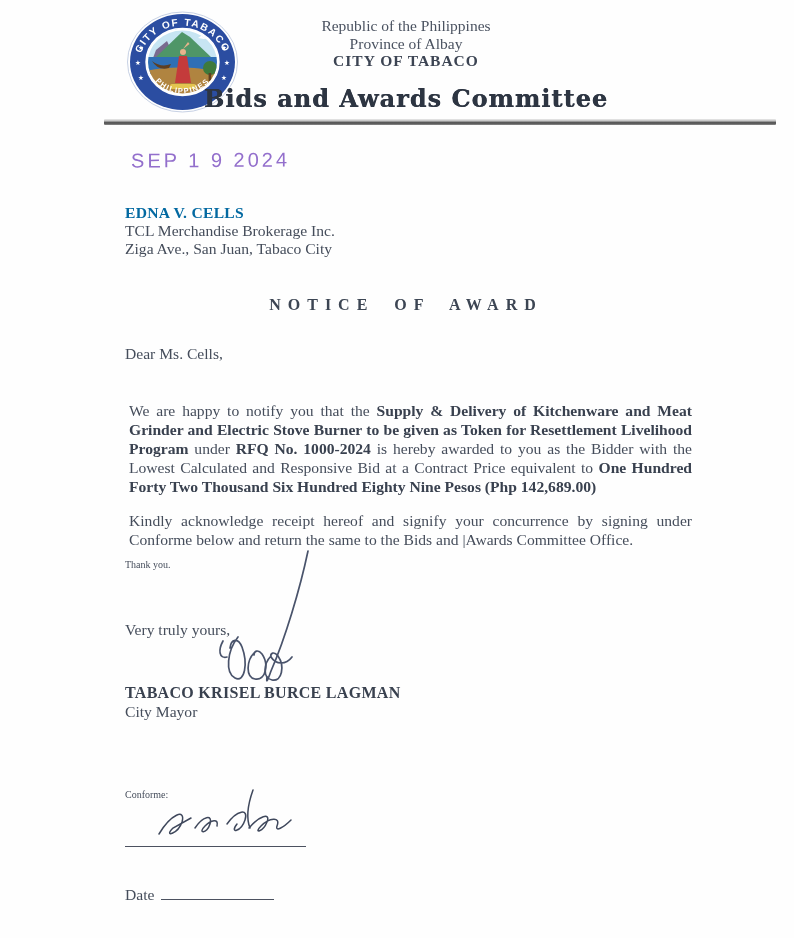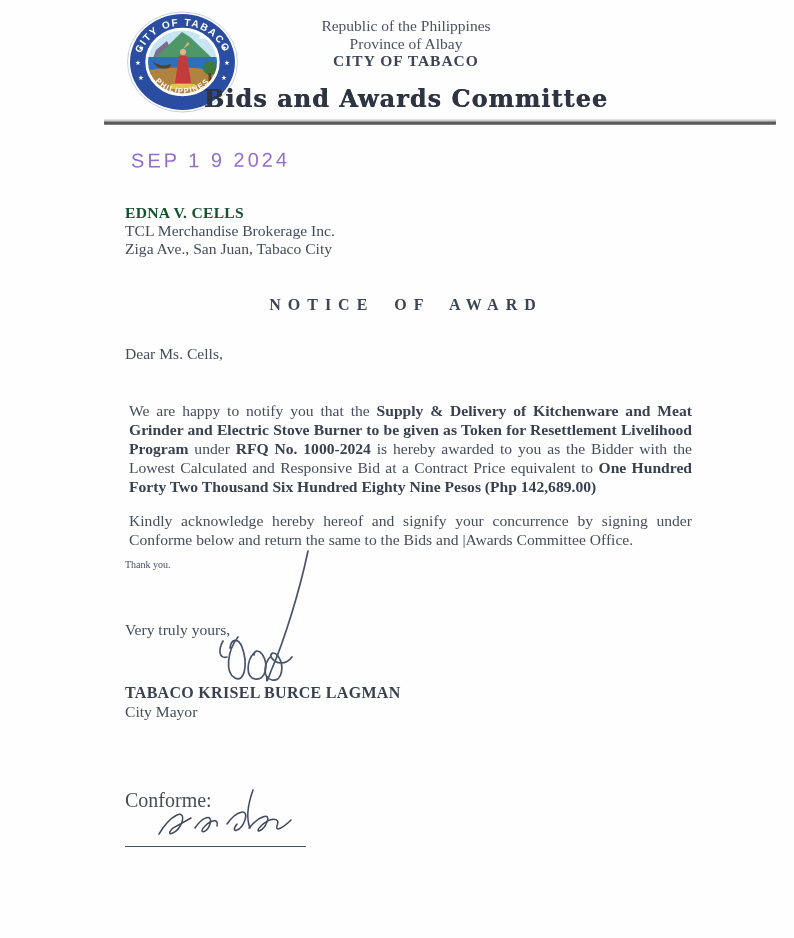--- a/index.html
+++ b/index.html
@@ -29,39 +29,39 @@
   }
   
   .stamp {
     position:absolute; left:131px; top:149px;
     font-family:"Liberation Sans","DejaVu Sans",sans-serif;
     font-size:20px; letter-spacing:3px; color:#8a63c8;
     transform:rotate(-0.4deg); opacity:0.92;
   }
   
   .recipient { position:absolute; left:125px; top:204px; font-size:15.6px; line-height:18px; }
-  .recipient .name { font-weight:bold; letter-spacing:0.3px; color:#14532d; }
+  .recipient .name { font-weight:bold; letter-spacing:0.3px; color:#0369a1; }
   .title {
     position:absolute; left:9px; top:296px; width:794px; text-align:center;
     font-weight:bold; font-size:16px; letter-spacing:7px; word-spacing:9px; color:#3c4553;
   }
   .salutation { position:absolute; left:125px; top:345px; font-size:15.6px; }
   .para {
     position:absolute; left:125px; width:563px; margin:4px;
     text-align:justify; font-size:15.6px; line-height:19px;
   }
   .p1 { top:397px; }
   .p2 { top:507px; }
   .b  { font-weight:bold; color:#39414f; }
   .thanks  { position:absolute; left:125px; top:559px; font-size:10px; }
   .closing { position:absolute; left:125px; top:621px; font-size:15.6px; }
   .sig-mayor { position:absolute; left:213px; top:547px; }
   .sig-name  { position:absolute; left:125px; top:684px; font-weight:bold; font-size:16px; letter-spacing:0.3px; color:#39414f; }
   .sig-title { position:absolute; left:125px; top:703px; font-size:15.6px; }
-  .conforme  { position:absolute; left:125px; top:789px; font-size:20px; }
+  .conforme  { position:absolute; left:125px; top:789px; font-size:10px; }
   .sig-conf  { position:absolute; left:145px; top:786px; }
   .conf-line { position:absolute; left:125px; top:828px; width:181px; height:18px; border-bottom:1.6px solid #4c5260; }
   .conf-caption { position:absolute; left:125px; top:849px; font-size:15.6px; }
   .date-row  { position:absolute; left:125px; top:884px; font-size:15.6px; }
   .date-line { display:inline-block; width:113px; height:15px; border-bottom:1.5px solid #4c5260; margin-left:7px; }
 </style>
 </head>
 <body>
 
 <div class="page">
@@ -125,21 +125,21 @@
     <div>TCL Merchandise Brokerage Inc.</div>
     <div>Ziga Ave., San Juan, Tabaco City</div>
   </div>
 
   <div class="title">NOTICE OF AWARD</div>
 
   <div class="salutation">Dear Ms. Cells,</div>
 
   <p class="para p1"><span>We are happy to notify you that the </span><span class="b">Supply &amp; Delivery of Kitchenware and Meat Grinder and Electric Stove Burner to be given as Token for Resettlement Livelihood Program</span><span> under </span><span class="b">RFQ No. 1000-2024</span><span> is hereby awarded to you as the Bidder with the Lowest Calculated and Responsive Bid at a Contract Price equivalent to </span><span class="b">One Hundred Forty Two Thousand Six Hundred Eighty Nine Pesos (Php 142,689.00)</span></p>
 
-  <p class="para p2">Kindly acknowledge hereby hereof and signify your concurrence by signing under Conforme below and return the same to the Bids and |Awards Committee Office.</p>
+  <p class="para p2">Kindly acknowledge receipt hereof and signify your concurrence by signing under Conforme below and return the same to the Bids and |Awards Committee Office.</p>
 
   <div class="thanks">Thank you.</div>
   <div class="closing">Very truly yours,</div>
 
   <svg class="sig-mayor" width="125" height="150" viewBox="0 0 125 150" aria-hidden="true">
     <g fill="none" stroke="#49536b" stroke-width="1.7" stroke-linecap="round">
       <path d="M95 4 C 87 42, 72 92, 58 124 C 55 132, 53 138, 54 130"></path>
       <path d="M25 90 C 14 104, 12 126, 22 131 C 32 136, 35 116, 29 100 C 25 90, 18 92, 17 101"></path>
       <path d="M41 106 C 34 113, 32 130, 42 132 C 53 134, 56 117, 49 107 C 45 102, 41 104, 41 108"></path>
       <path d="M58 109 C 51 116, 49 131, 59 133 C 69 135, 72 119, 65 109 C 61 104, 57 106, 58 110 C 63 118, 73 118, 79 110"></path>
@@ -157,14 +157,17 @@
       <path d="M14 48 C 26 28, 41 22, 37 36 C 33 48, 18 52, 28 42 L 46 32"></path>
       <path d="M50 42 C 58 30, 68 28, 65 38 C 62 48, 52 48, 60 40 C 66 34, 74 32, 72 40"></path>
       <path d="M82 38 C 92 24, 104 22, 100 34 C 96 46, 84 48, 92 38"></path>
       <path d="M108 4 C 103 18, 101 32, 105 42"></path>
       <path d="M104 42 C 114 30, 126 26, 122 36 C 118 46, 108 48, 116 40 C 124 32, 136 30, 132 40 C 130 46, 138 42, 146 34"></path>
     </g>
   </svg>
 
   <div class="conf-line"></div>
 
+  <div class="date-row">
+    <span>Date</span><span class="date-line"></span>
+  </div>
 
 </div>
 
 </body></html>

